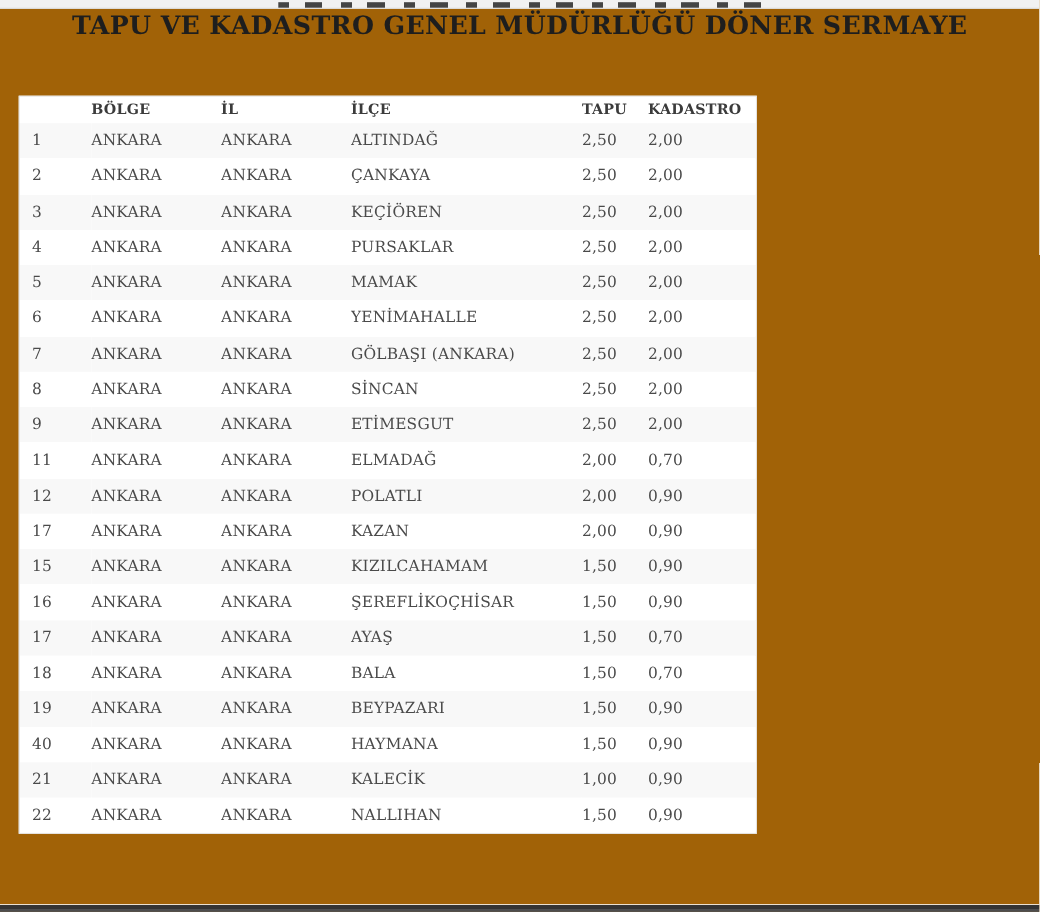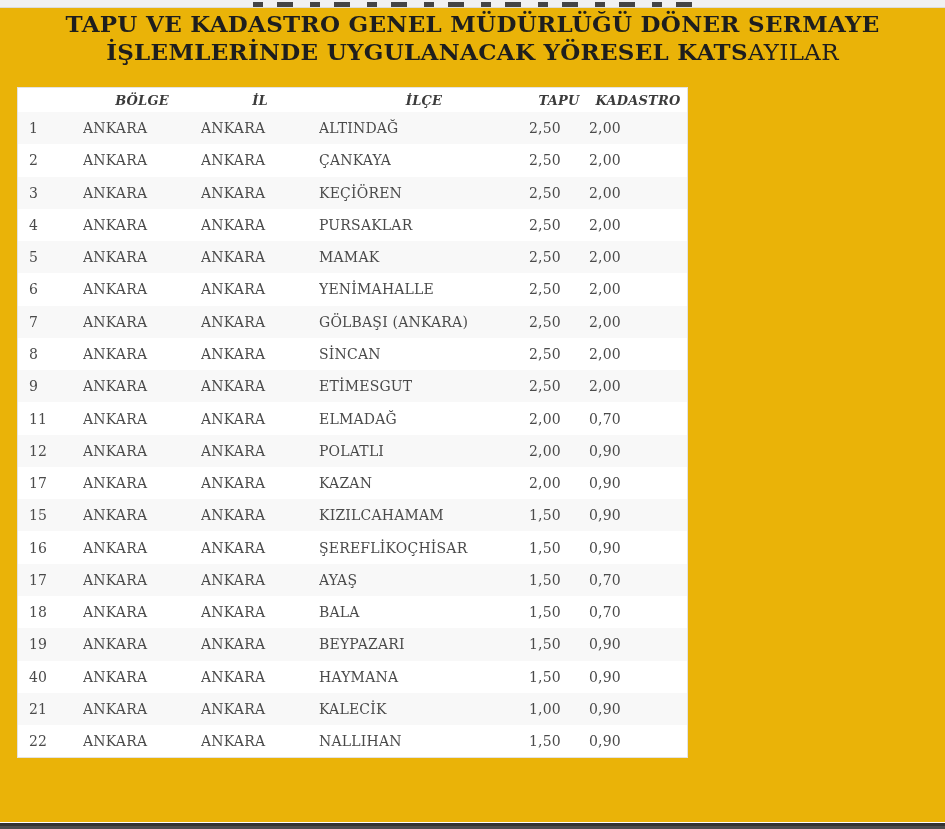--- a/index.html
+++ b/index.html
@@ -1,20 +1,20 @@
 <!DOCTYPE html>
 <html><head>
 <meta charset="utf-8">
 <style>
   html, body { margin: 0; padding: 0; background: #ffffff; }
   body {
     font-family: "DejaVu Serif", "Liberation Serif", serif;
     width: 945px; height: 829px; overflow: hidden; position: relative;
   }
-  .page { position: absolute; inset: 0; width: 945px; height: 829px; background: #eab308; }
+  .page { position: absolute; inset: 0; width: 945px; height: 829px; background: #a16207; }
 
   
   .top-strip {
     position: absolute; left: 0; top: 0; width: 945px; height: 7px;
     background: #f1f1f1; border-bottom: 1px solid #dcdcdc;
   }
   .top-fragments {
     position: absolute; left: 253px; top: 2px; width: 447px; height: 5px;
     background: repeating-linear-gradient(90deg,
       #262626 0 10px, transparent 10px 24px,
@@ -37,23 +37,23 @@
     border: 1px solid #e3e3e3; background: #fff;
   }
   table { border-collapse: collapse; table-layout: fixed; width: 669px; }
   col.c-no { width: 65px; }
   col.c-region { width: 118px; }
   col.c-province { width: 118px; }
   col.c-district { width: 210px; }
   col.c-tapu { width: 60px; }
   col.c-kadastro { width: 98px; }
   th {
-    height: 24px; text-align: center; vertical-align: middle;
+    height: 24px; text-align: left; vertical-align: middle;
     font-size: 13px; font-weight: 700; color: #3b3b3b;
-    padding: 0; letter-spacing: 0.2px; background: #ffffff; font-style: italic;
+    padding: 0; letter-spacing: 0.2px; background: #ffffff;
   }
   td {
     height: 32.27px; vertical-align: middle; text-align: left;
     font-size: 14px; color: #4a4a4a; padding: 0; letter-spacing: 0.2px;
     white-space: nowrap; overflow: hidden;
   }
   td:first-child { padding-left: 11px; font-size: 14px; }
   tbody tr:nth-child(odd) { background: #f8f8f8; }
   tbody tr:nth-child(even) { background: #ffffff; }
 
@@ -67,21 +67,20 @@
 <body>
 
 <div class="page">
 
   <div class="top-strip">
     <div class="top-fragments"></div>
   </div>
 
   <div class="title">
     <div>TAPU VE KADASTRO GENEL MÜDÜRLÜĞÜ DÖNER SERMAYE</div>
-    <div><span>İŞLEMLERİNDE UYGULANACAK YÖRESEL KATS</span><span class="regular">AYILAR</span></div>
   </div>
 
   <div class="tablewrap">
     <table>
       <colgroup>
         <col class="c-no">
           <col class="c-region">
           <col class="c-province">
         <col class="c-district">
           <col class="c-tapu">

